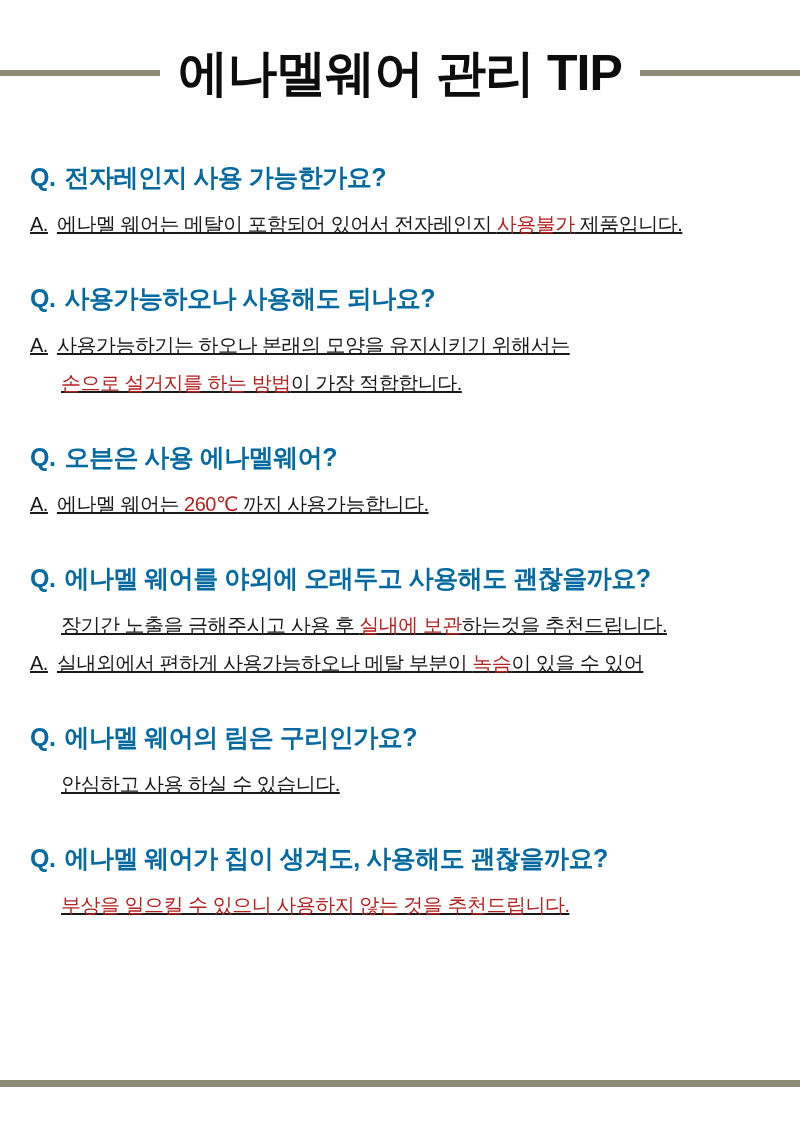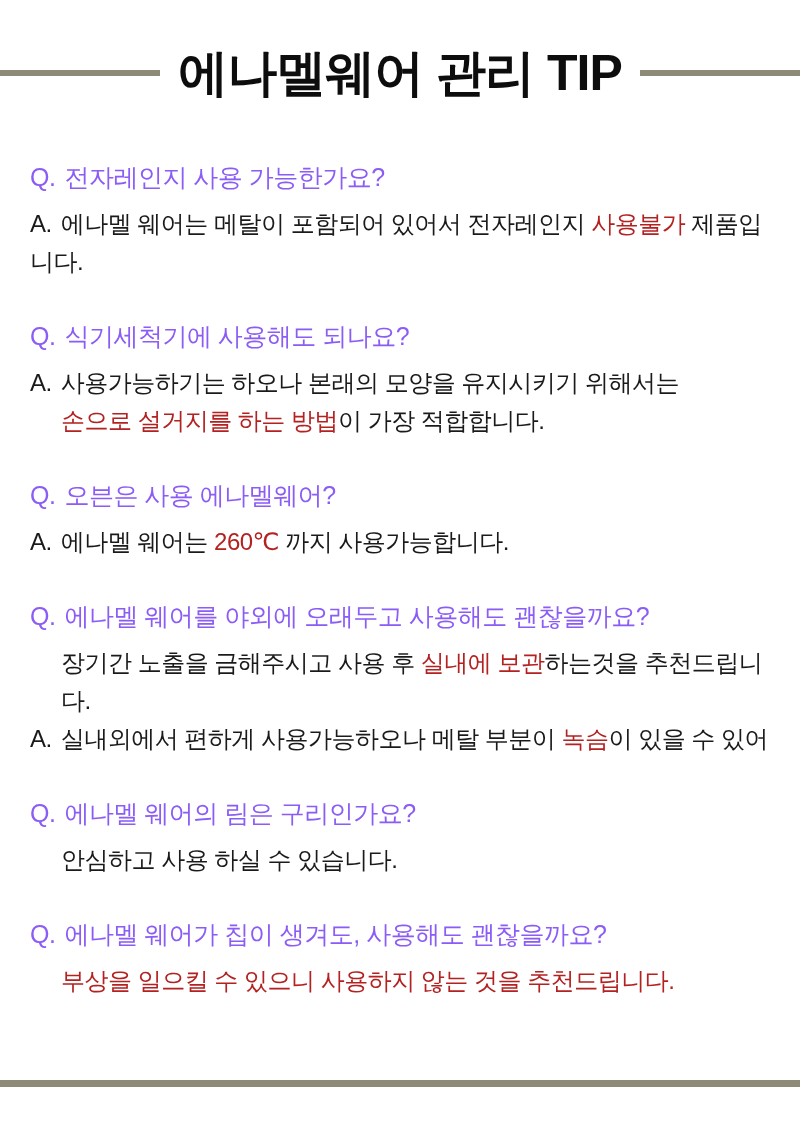--- a/index.html
+++ b/index.html
@@ -32,31 +32,32 @@
     color: #0d0d0d;
   }
   .content {
     padding: 0 30px;
     margin-top: 56px;
   }
   .qa-block { margin-bottom: 40px; }
   .q-line {
     font-size: 25px;
     line-height: 30px;
-    font-weight: 400;
+    font-weight: 700;
     letter-spacing: -0.5px;
     margin-bottom: 13px;
-    color: #8b5cf6;
+    color: #0369a1;
   }
   .a-line {
-    font-size: 24px;
+    font-size: 20px;
     line-height: 38px;
     letter-spacing: -0.5px;
     font-weight: 400;
     color: #1a1a1a;
+    text-decoration: underline;
   }
   .a-line.cont { padding-left: 31px; }
   .prefix { margin-right: 9px; }
   .red { color: var(--red, #b42121); }
   .bottom-bar {
     position: absolute;
     left: 0;
     top: 1080px;
     width: 800px;
     height: 7px;
@@ -71,21 +72,21 @@
   <div class="page-title">에나멜웨어 관리 TIP</div>
   <div class="h-line"></div>
 </div>
 
 <div class="content" id="qa-list">
     <div class="qa-block">
       <div class="q-line"><span class="prefix">Q.</span><span>전자레인지 사용 가능한가요?</span></div>
       <div class="a-line"><span class="prefix">A.</span><span>에나멜 웨어는 메탈이 포함되어 있어서 전자레인지 </span><span class="red">사용불가</span><span> 제품입니다.</span></div>
     </div>
     <div class="qa-block">
-      <div class="q-line"><span class="prefix">Q.</span><span>식기세척기에 사용해도 되나요?</span></div>
+      <div class="q-line"><span class="prefix">Q.</span><span>사용가능하오나 사용해도 되나요?</span></div>
       <div class="a-line"><span class="prefix">A.</span><span>사용가능하기는 하오나 본래의 모양을 유지시키기 위해서는</span></div>
       <div class="a-line cont"><span class="red">손으로 설거지를 하는 방법</span><span>이 가장 적합합니다.</span></div>
     </div>
     <div class="qa-block">
       <div class="q-line"><span class="prefix">Q.</span><span>오븐은 사용 에나멜웨어?</span></div>
       <div class="a-line"><span class="prefix">A.</span><span>에나멜 웨어는 </span><span class="red">260℃</span><span> 까지 사용가능합니다.</span></div>
     </div>
     <div class="qa-block">
       <div class="q-line"><span class="prefix">Q.</span><span>에나멜 웨어를 야외에 오래두고 사용해도 괜찮을까요?</span></div>
       <div class="a-line cont"><span>장기간 노출을 금해주시고 사용 후 </span><span class="red">실내에 보관</span><span>하는것을 추천드립니다.</span></div>

